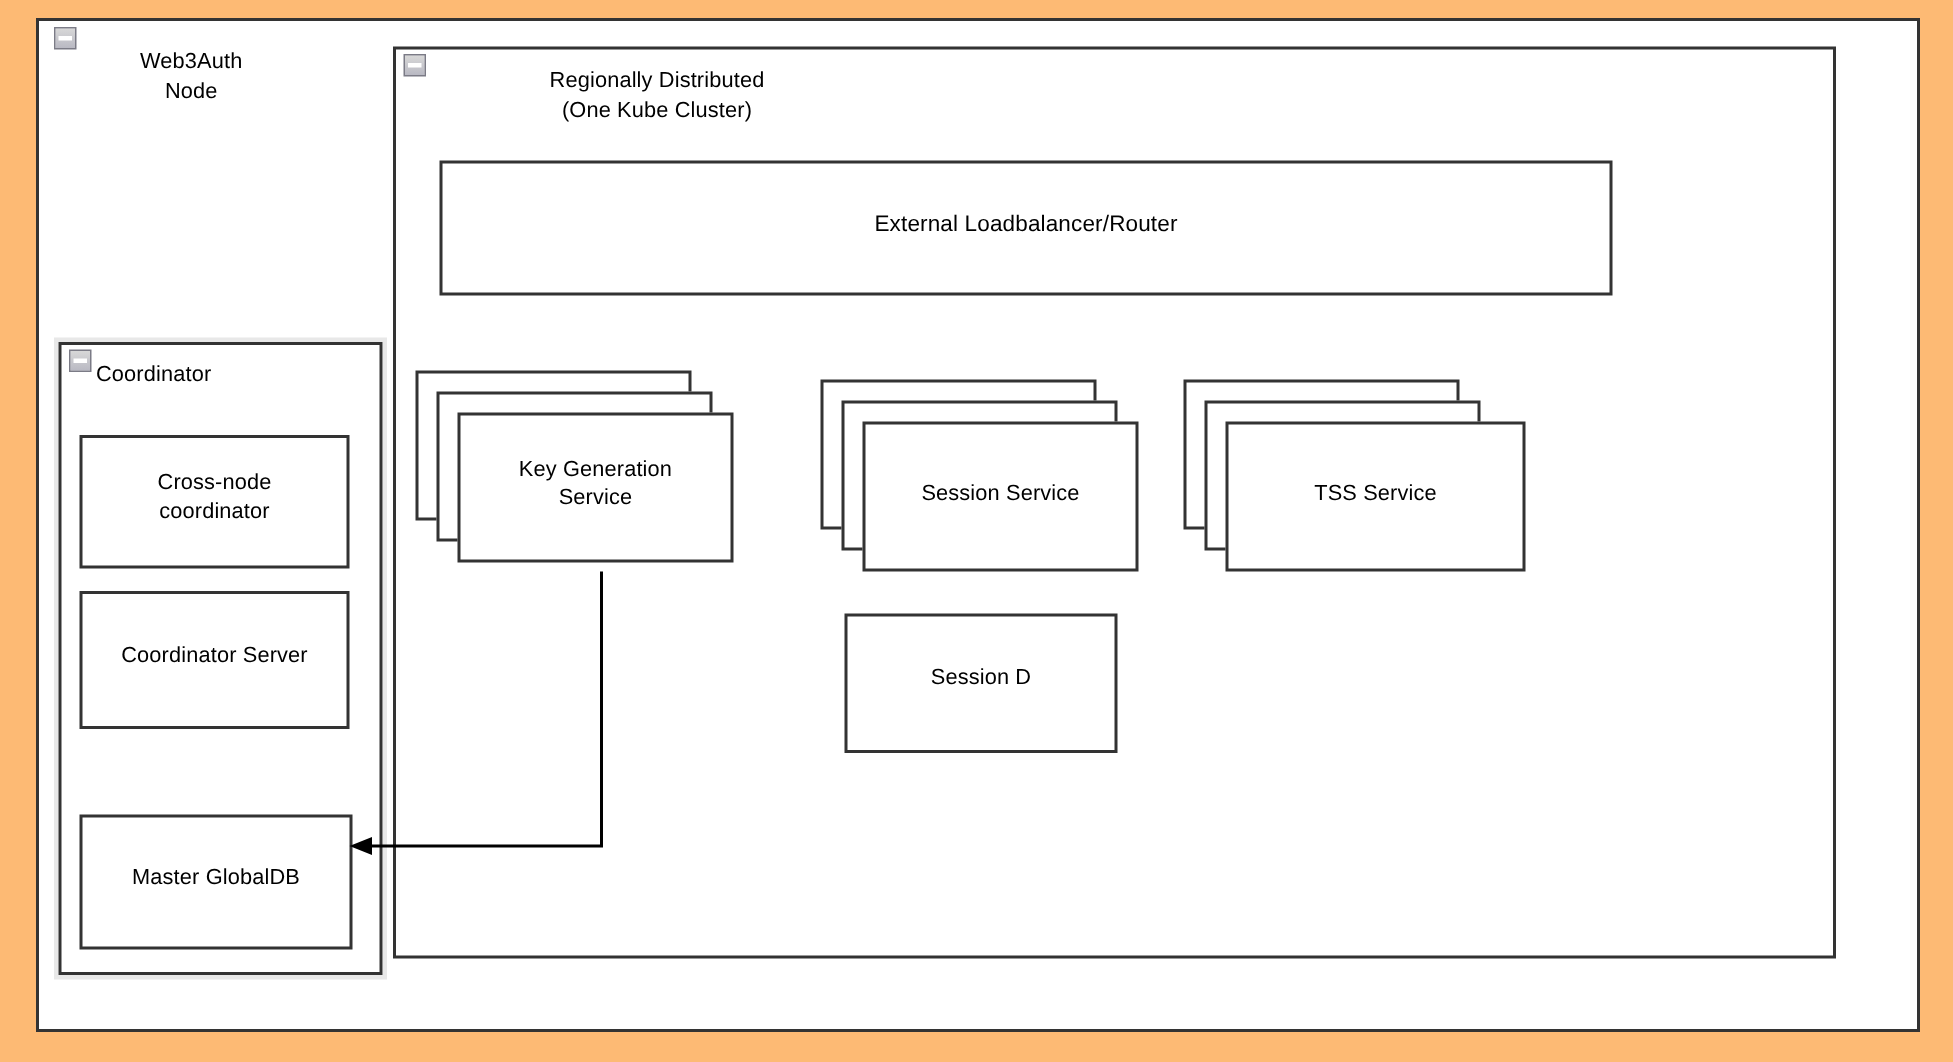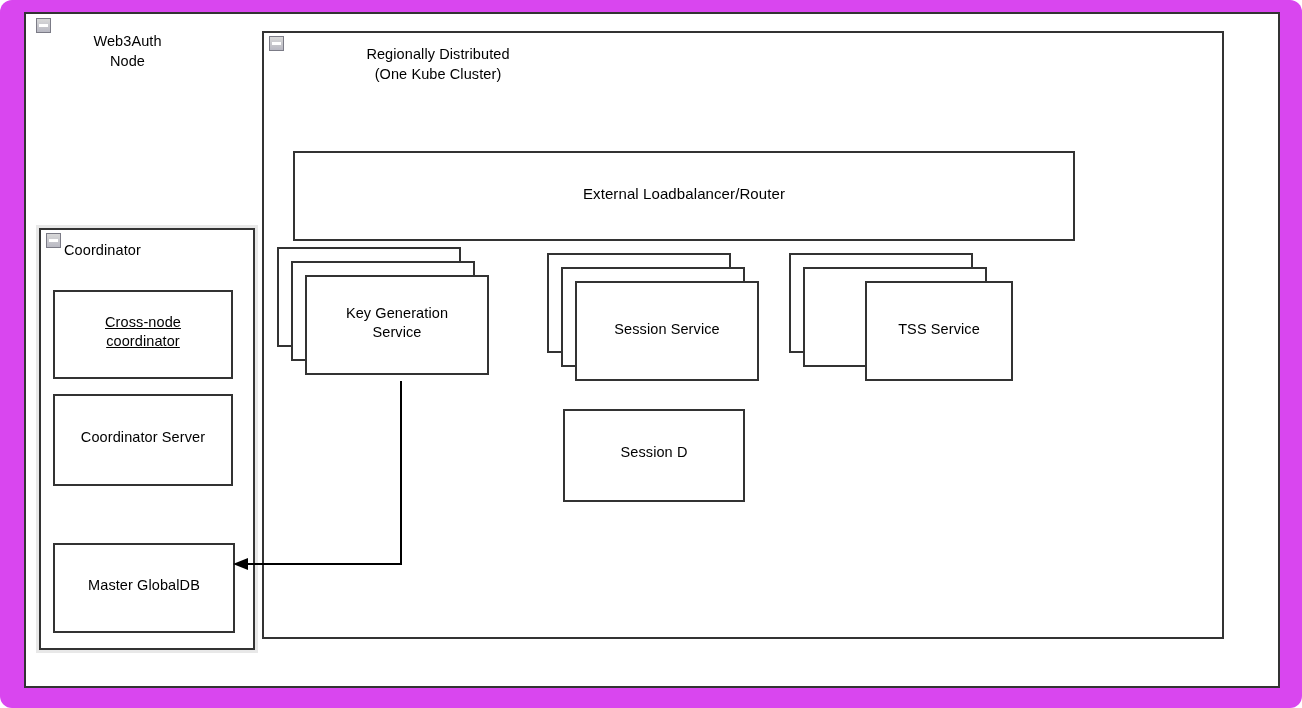--- a/index.html
+++ b/index.html
@@ -11,23 +11,22 @@
   body {
     font-family: "Liberation Sans", sans-serif;
     color: #000000;
     -webkit-font-smoothing: antialiased;
   }
 
   #canvas {
     position: relative;
     width: 1302px;
     height: 708px;
-    background: #d946ef;
+    background: #fdba74;
     overflow: hidden;
-    border-radius: 12px;
   }
 
   
   .abs { position: absolute; box-sizing: border-box; }
 
   
   .frame {
     border: 2px solid #333333;
     background: #ffffff;
   }
@@ -82,21 +81,21 @@
     font-size: 14.5px;
     line-height: 19px;
     white-space: pre-line;
     letter-spacing: 0.1px;
     box-sizing: border-box;
   }
 
   
   .node > span { display: block; transform: translateY(-3px); }
 
-  .node.lb { font-size: 15px; margin-top: 44px; }
+  .node.lb { font-size: 15px; }
 
   
   .stack { position: absolute; }
   .stack .layer {
     position: absolute;
     border: 2px solid #333333;
     background: #ffffff;
     box-sizing: border-box;
   }
   .stack .layer.back2 { left: 0px;  top: 0px;  }
@@ -157,41 +156,41 @@
     <div class="layer back2" style="width:184px; height:100px;"></div>
     <div class="layer back1" style="width:184px; height:100px;"></div>
     <div class="layer front" style="width:184px; height:100px;">
       <span>Session Service</span>
     </div>
   </div>
 
   <div class="stack" style="left:789px; top:253px; width:212px; height:128px;">
     <div class="layer back2" style="width:184px; height:100px;"></div>
     <div class="layer back1" style="width:184px; height:100px;"></div>
-    <div class="layer front" style="width:148px; height:100px;margin-left:48px;">
+    <div class="layer front" style="width:200px; height:100px;">
       <span>TSS Service</span>
     </div>
   </div>
 
   <div class="abs node" style="left:563px; top:409px; width:182px; height:93px;">
     <span>Session D</span>
   </div>
 
 
   <div class="selected-halo" style="left:36px; top:225px; width:222px; height:428px;"></div>
 
   <div class="abs frame" style="left:39px; top:228px; width:216px; height:422px;"></div>
 
   <div class="collapse-icon" style="left:46px; top:233px;">
       <i></i>
     </div>
 
   <div class="frame-title" style="left:64px; top:240px; width:140px; text-align:left;">Coordinator</div>
 
-  <div class="abs node" style="left:53px; top:290px; width:180px; height:89px;text-decoration:underline;">
+  <div class="abs node" style="left:53px; top:290px; width:180px; height:89px;">
     <span>Cross-node
 coordinator</span>
   </div>
 
   <div class="abs node" style="left:53px; top:394px; width:180px; height:92px;">
     <span>Coordinator Server</span>
   </div>
 
   <div class="abs node" style="left:53px; top:543px; width:182px; height:90px;">
     <span>Master GlobalDB</span>

